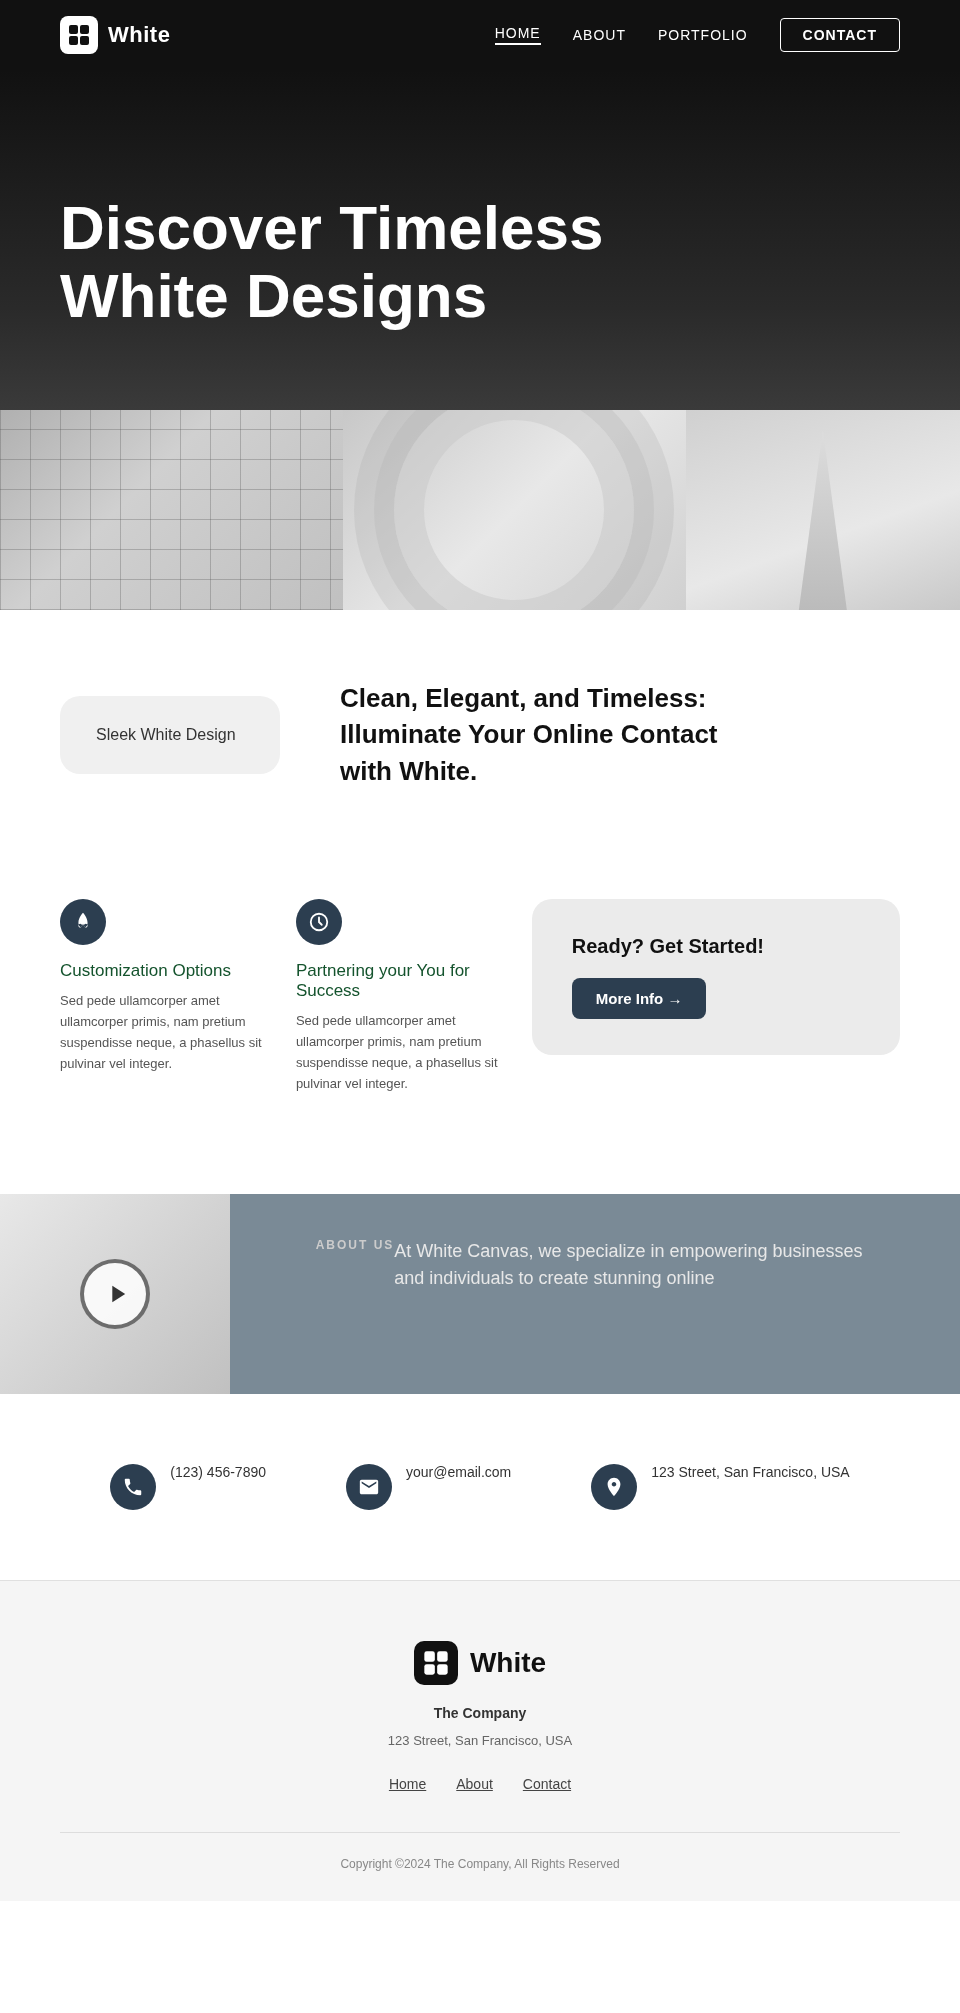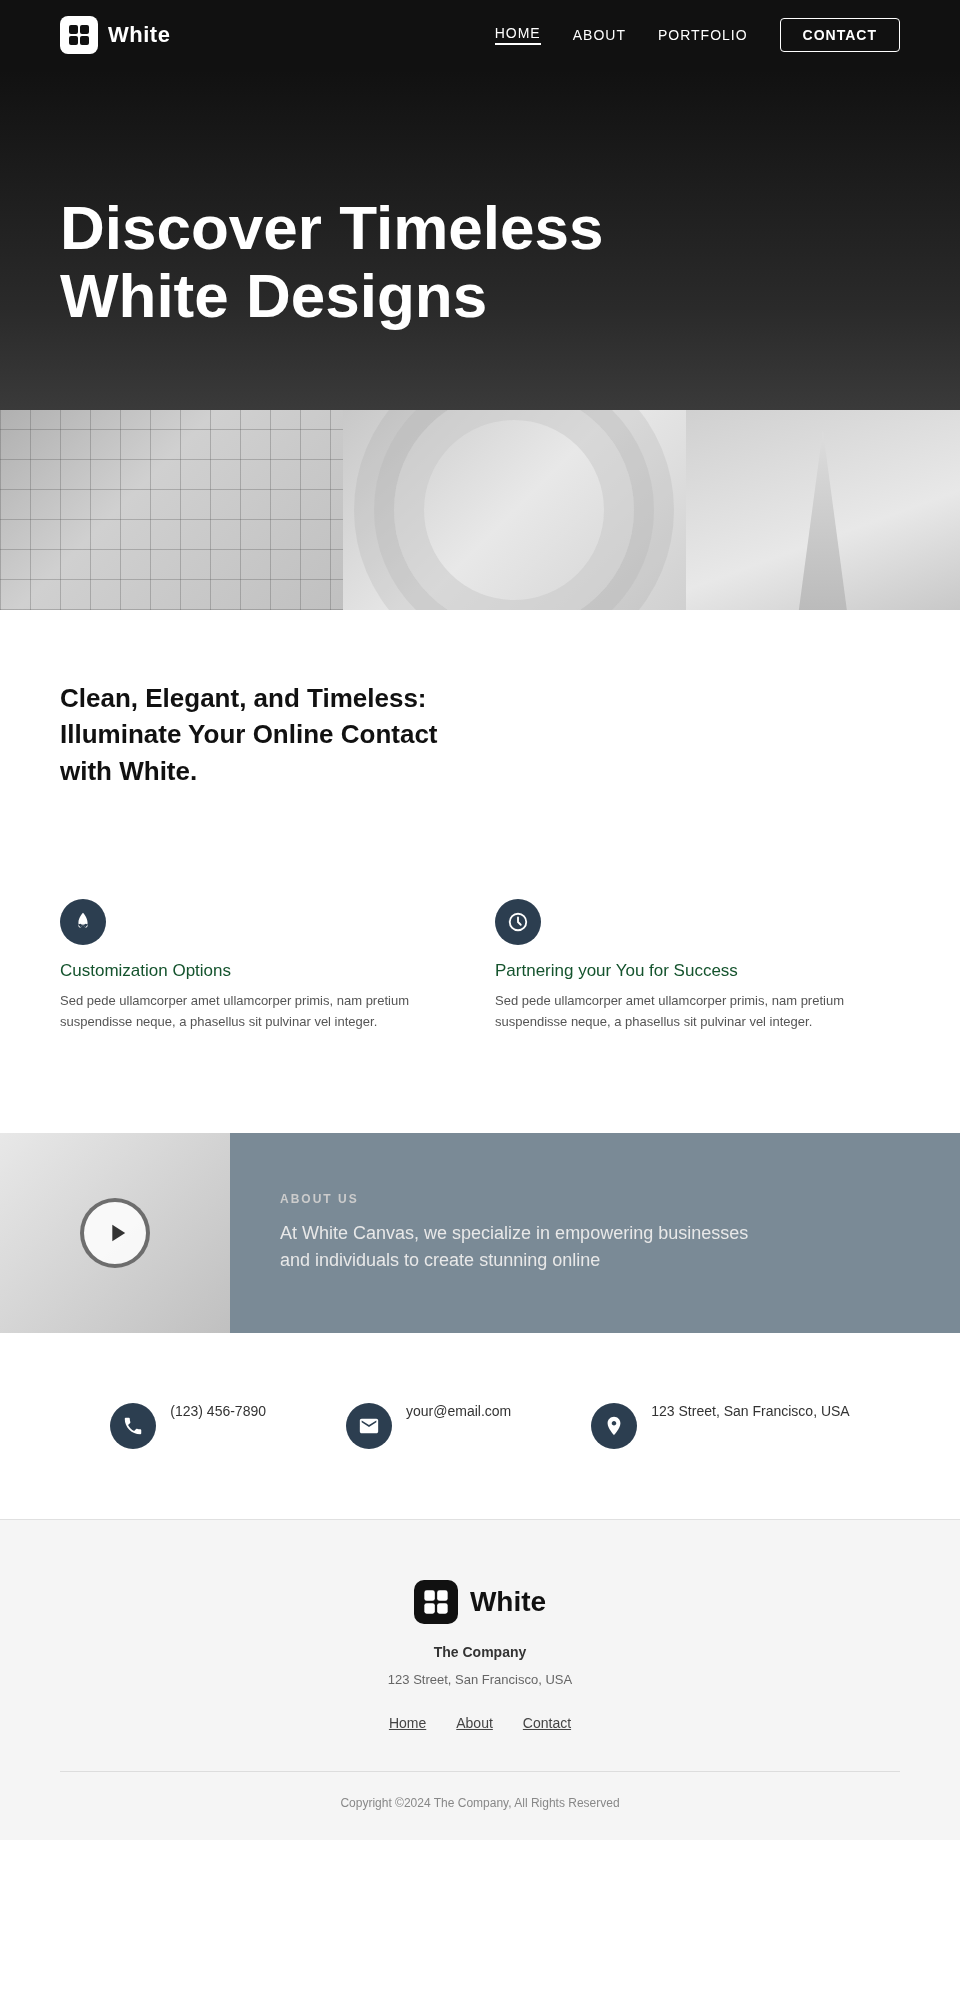--- a/index.html
+++ b/index.html
@@ -242,21 +242,20 @@
       display: flex; align-items: center; justify-content: center;
       border: 4px solid rgba(50,50,50,0.7);
       cursor: pointer;
     }
     .play-btn svg { width: 28px; height: 28px; margin-left: 4px; }
     .about-text-panel {
       flex: 1;
       background: #7a8a96;
       padding: 44px 50px;
       display: flex;
-      flex-direction: column;
       justify-content: center;
     }
     .about-label {
       font-size: 12px;
       font-weight: 700;
       letter-spacing: 2px;
       color: #ccc;
       margin-bottom: 14px;
       text-transform: uppercase;
     }
@@ -379,20 +378,23 @@
   <h1 class="hero-title">Discover Timeless White Designs</h1>
 </section>
 
 <div class="image-strip">
   <div class="img-panel img-panel-1"></div>
   <div class="img-panel img-panel-2"></div>
   <div class="img-panel img-panel-3"></div>
 </div>
 
 <section class="tagline-section">
+  <div class="tagline-card">
+    <span>Sleek White Design</span>
+  </div>
   <p class="tagline-text">Clean, Elegant, and Timeless: Illuminate Your Online Contact with White.</p>
 </section>
 
 <section class="features-section">
   <div class="feature-item">
     <div class="feature-icon">
       <svg viewBox="0 0 24 24" xmlns="http://www.w3.org/2000/svg">
         <path d="M12 2C12 2 7 7 7 13c0 2 1 4 3 5l2-4 2 4c2-1 3-3 3-5 0-6-5-11-5-11zM9 18c-1 0-2-1-2-2s1-2 2-2 2 1 2 2-1 2-2 2zm6 0c-1 0-2-1-2-2s1-2 2-2 2 1 2 2-1 2-2 2z" fill="#fff"></path>
       </svg>
     </div>
@@ -404,20 +406,24 @@
     <div class="feature-icon">
       <svg viewBox="0 0 24 24" xmlns="http://www.w3.org/2000/svg">
         <circle cx="12" cy="12" r="9" stroke="#fff" stroke-width="2" fill="none"></circle>
         <path d="M12 7v5l3 3" stroke="#fff" stroke-width="2" stroke-linecap="round" fill="none"></path>
       </svg>
     </div>
     <div class="feature-title">Partnering your You for Success</div>
     <p class="feature-desc">Sed pede ullamcorper amet ullamcorper primis, nam pretium suspendisse neque, a phasellus sit pulvinar vel integer.</p>
   </div>
 
+  <div class="cta-card">
+    <div class="cta-title">Ready? Get Started!</div>
+    <button class="more-info-btn">More Info →</button>
+  </div>
 </section>
 
 <section class="about-section">
   <div class="about-video-panel">
     <div class="play-btn">
       <svg viewBox="0 0 24 24" fill="#333" xmlns="http://www.w3.org/2000/svg">
         <polygon points="8,5 19,12 8,19" fill="#333"></polygon>
       </svg>
     </div>
   </div>

